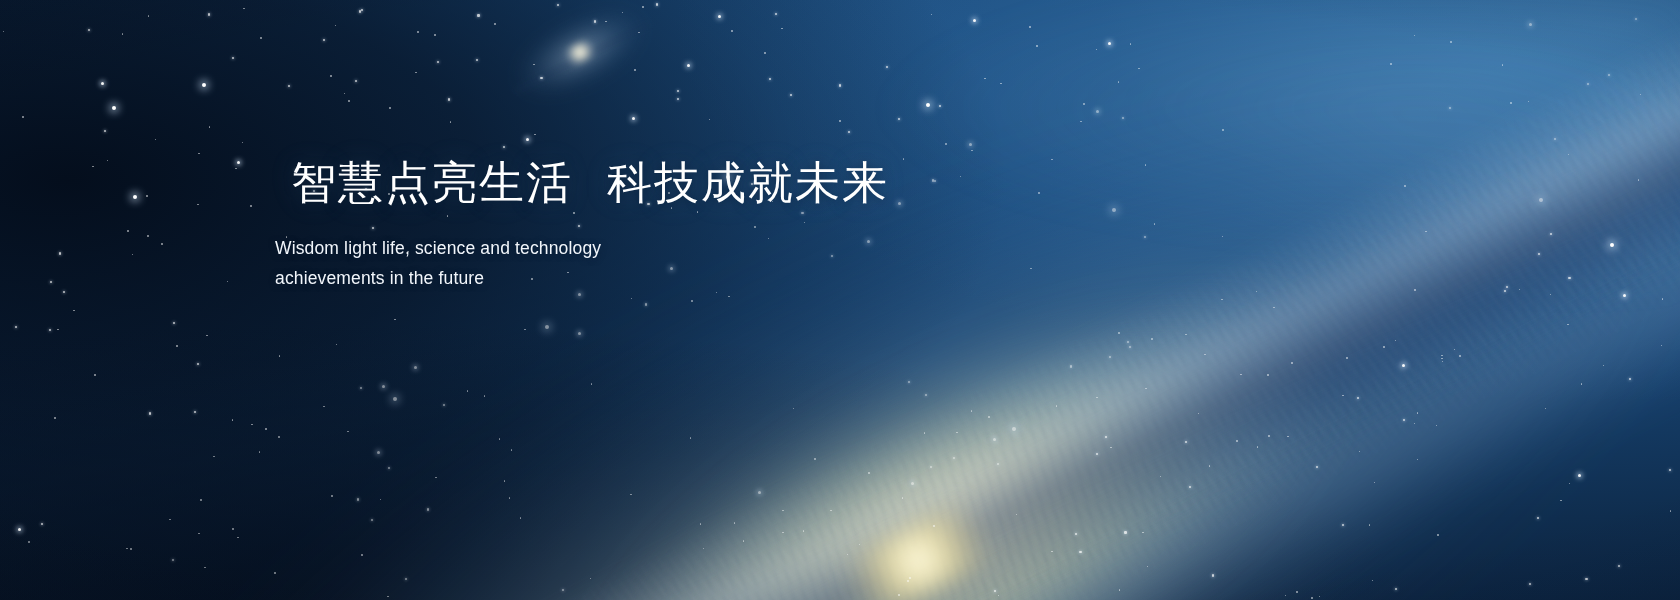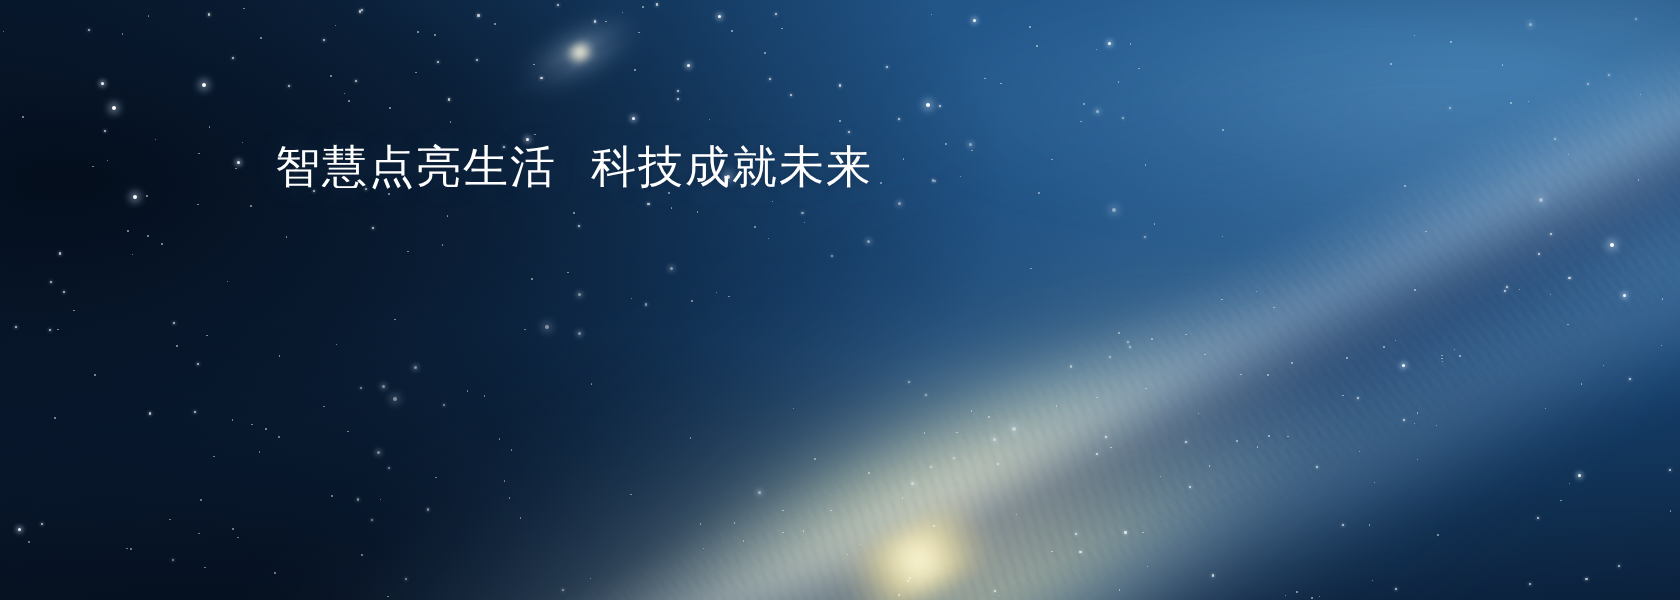--- a/index.html
+++ b/index.html
@@ -279,21 +279,21 @@
   
   .hero-text {
     position: absolute;
     left: 275px;
     top: 138px;
     width: 760px;
     z-index: 20;
   }
 
   .headline {
-    margin: 0;
+    margin: 16px;
     font-size: 45px;
     line-height: 1.3;
     font-weight: 400;
     color: #ffffff;
     letter-spacing: 2px;
     white-space: nowrap;
     text-shadow: 0 1px 10px rgba(6,24,48,0.55), 0 0 28px rgba(120,170,220,0.22);
   }
 
   .headline .gap {
@@ -705,16 +705,17 @@
       <span class="star md" style="left: 62.9px; top: 291px;"></span>
       <span class="star sm" style="left: 1318.5px; top: 595.8px;"></span>
       <span class="star sm" style="left: 699.6px; top: 523.3px; opacity: 0.5;"></span>
       <span class="star md" style="left: 938.7px; top: 104.9px;"></span>
       <span class="star sm" style="left: 1453.8px; top: 348.5px;"></span>
       <span class="star sm" style="left: 1560px; top: 499.6px;"></span>
     </div>
 
   <div class="hero-text">
     <h1 class="headline"><span>智慧点亮生活</span><span class="gap"></span><span>科技成就未来</span></h1>
+    <p class="subline"><span>Wisdom light life, science and technology</span> <span>achievements in the future</span></p>
   </div>
 
   <div class="layer vignette"></div>
 </div>
 
 </body></html>

